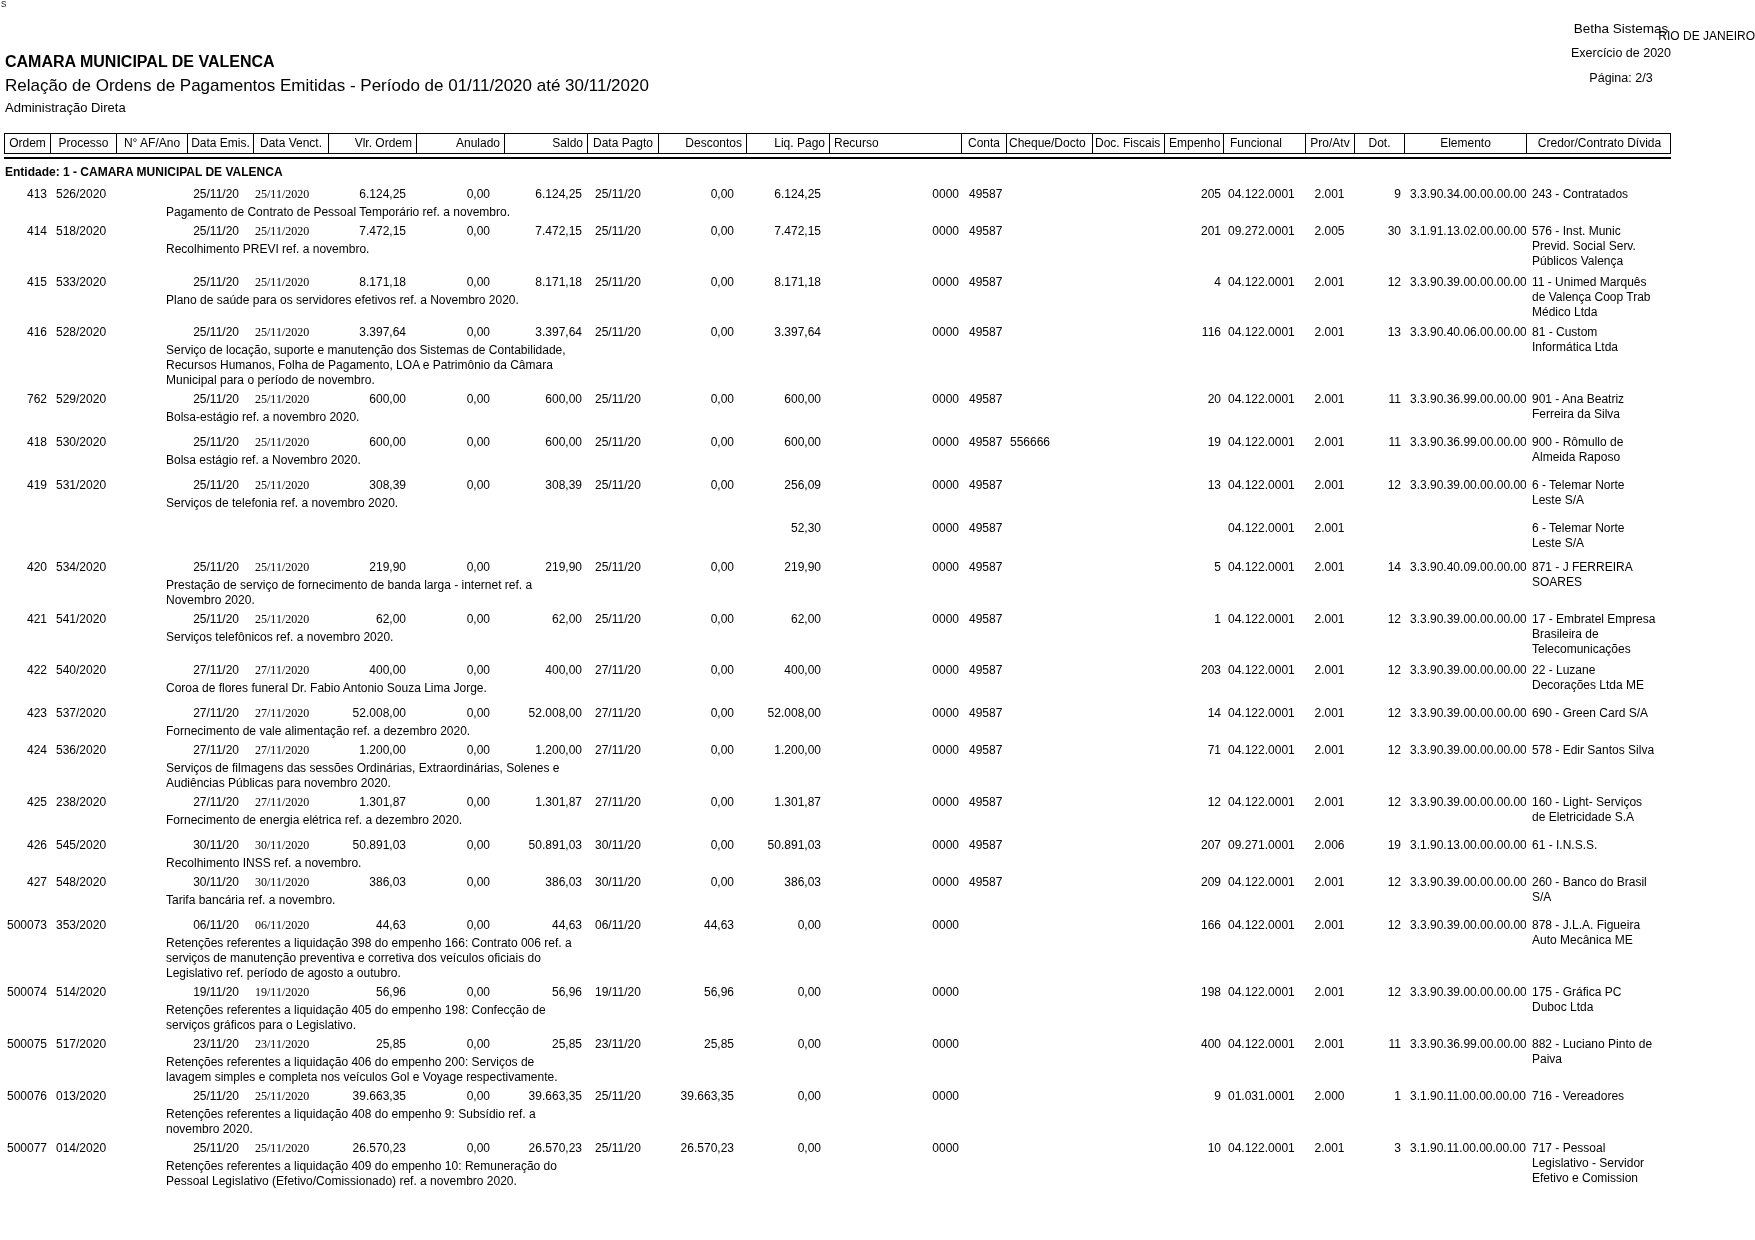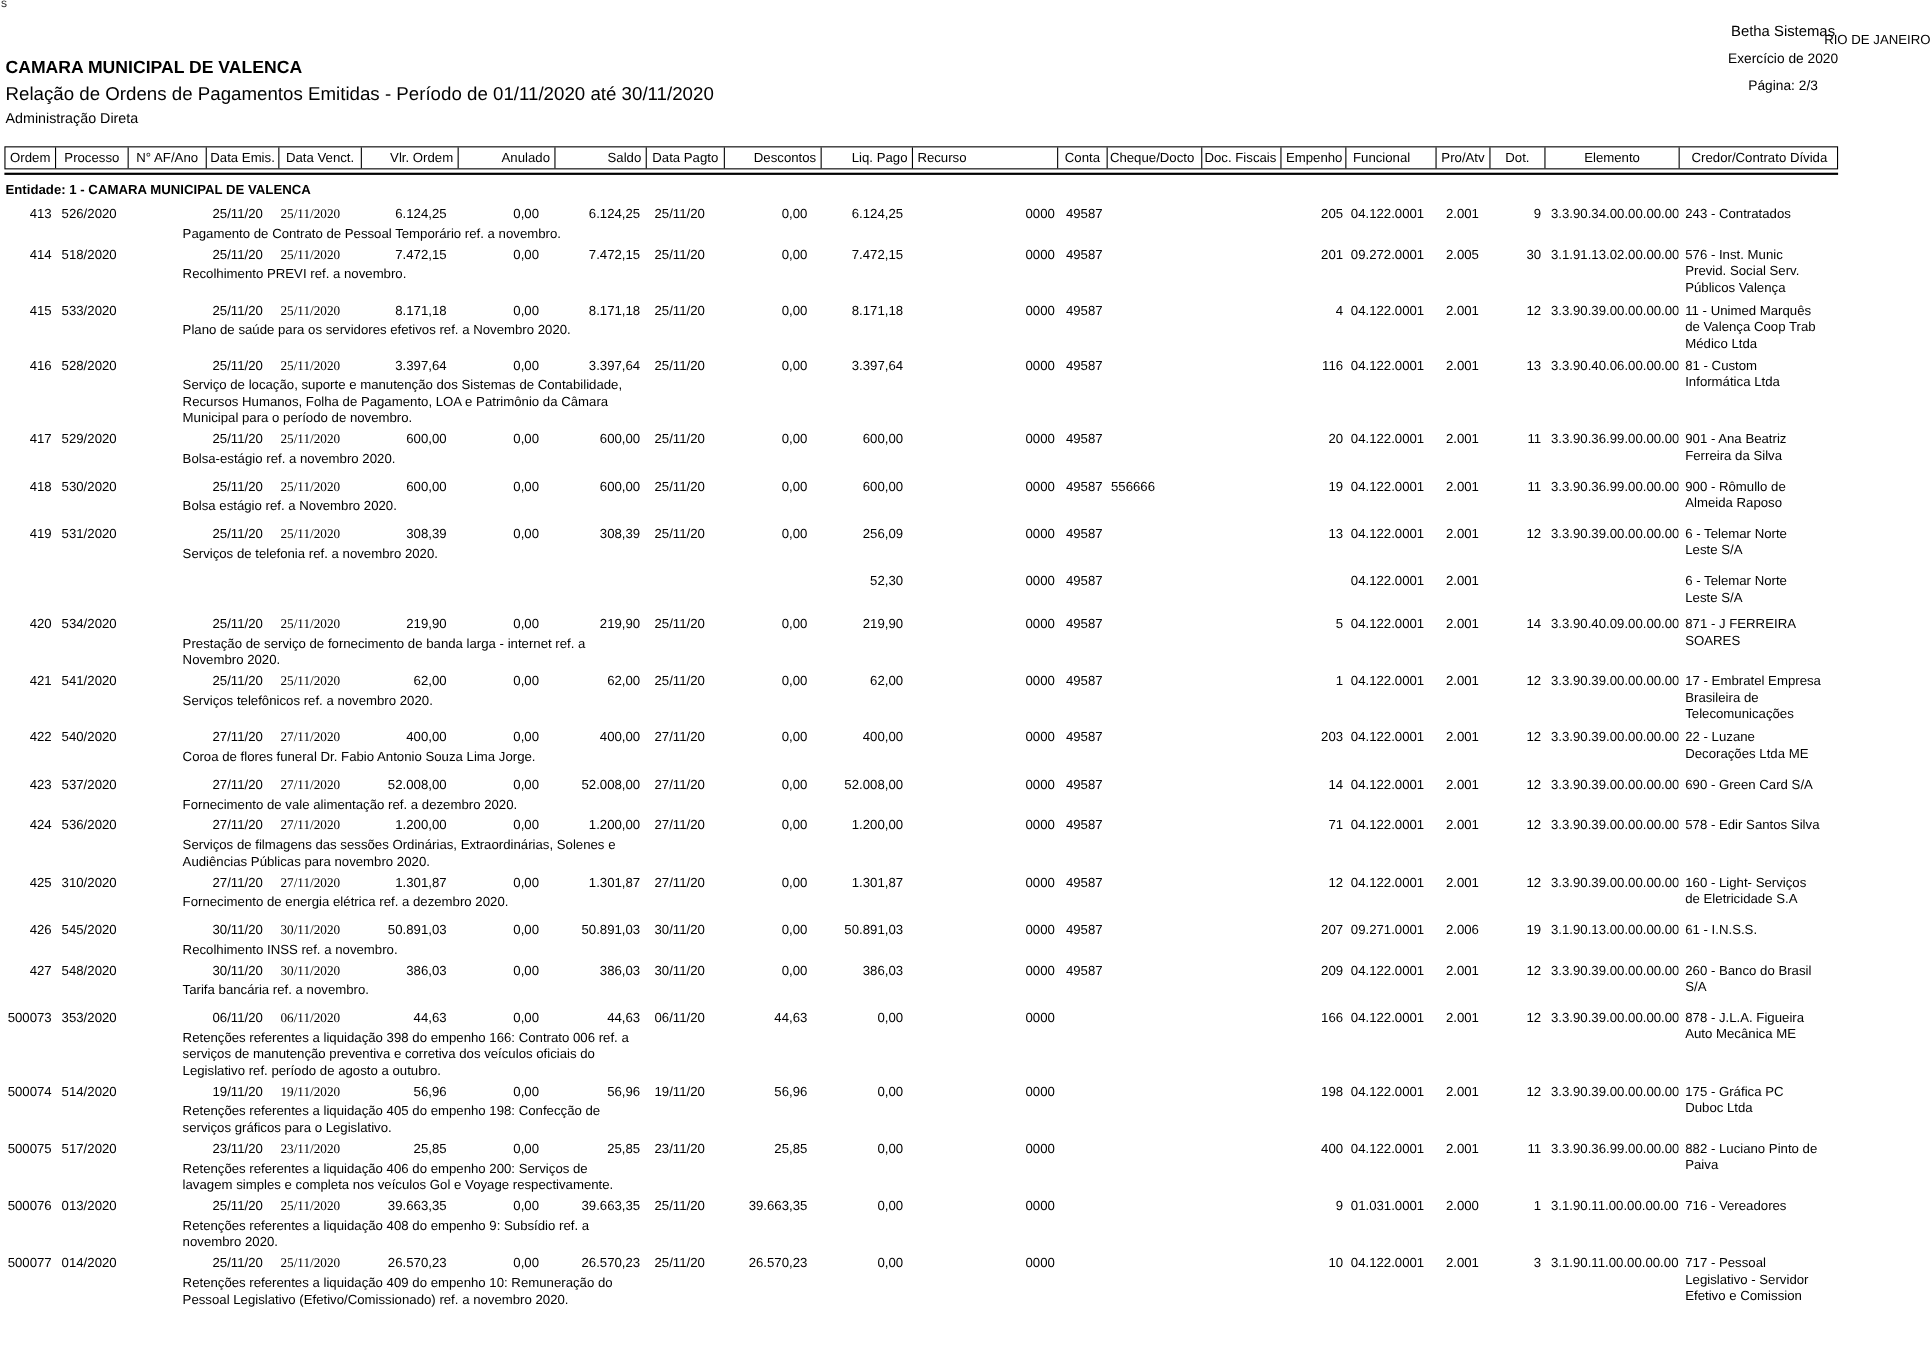--- a/index.html
+++ b/index.html
@@ -220,21 +220,21 @@
           <div class="cell c18">2.001</div>
           <div class="cell c19">13</div>
           <div class="cell c20">3.3.90.40.06.00.00.00</div>
           <div class="cell c21">81 - Custom
 Informática Ltda</div>
           <div class="desc">Serviço de locação, suporte e manutenção dos Sistemas de Contabilidade,
 Recursos Humanos, Folha de Pagamento, LOA e Patrimônio da Câmara
 Municipal para o período de novembro.</div>
         </div>
         <div class="grid trow">
-          <div class="cell c1">417</div>
+          <div class="cell c1">762</div>
           <div class="cell c2">529/2020</div>
           <div class="cell c3"></div>
           <div class="cell c4">25/11/20</div>
           <div class="cell c5">25/11/2020</div>
           <div class="cell c6">600,00</div>
           <div class="cell c7">0,00</div>
           <div class="cell c8">600,00</div>
           <div class="cell c9">25/11/20</div>
           <div class="cell c10">0,00</div>
           <div class="cell c11">600,00</div>
@@ -446,21 +446,21 @@
           <div class="cell c17">04.122.0001</div>
           <div class="cell c18">2.001</div>
           <div class="cell c19">12</div>
           <div class="cell c20">3.3.90.39.00.00.00.00</div>
           <div class="cell c21">578 - Edir Santos Silva</div>
           <div class="desc">Serviços de filmagens das sessões Ordinárias, Extraordinárias, Solenes e
 Audiências Públicas para novembro 2020.</div>
         </div>
         <div class="grid trow">
           <div class="cell c1">425</div>
-          <div class="cell c2">310/2020</div>
+          <div class="cell c2">238/2020</div>
           <div class="cell c3"></div>
           <div class="cell c4">27/11/20</div>
           <div class="cell c5">27/11/2020</div>
           <div class="cell c6">1.301,87</div>
           <div class="cell c7">0,00</div>
           <div class="cell c8">1.301,87</div>
           <div class="cell c9">27/11/20</div>
           <div class="cell c10">0,00</div>
           <div class="cell c11">1.301,87</div>
           <div class="cell c12">0000</div>

